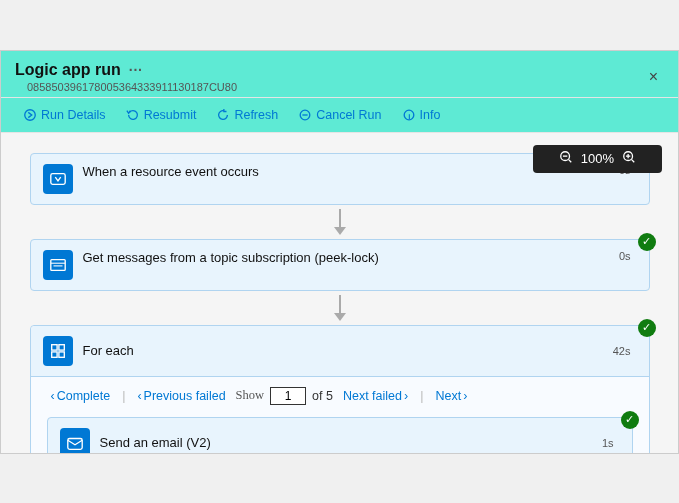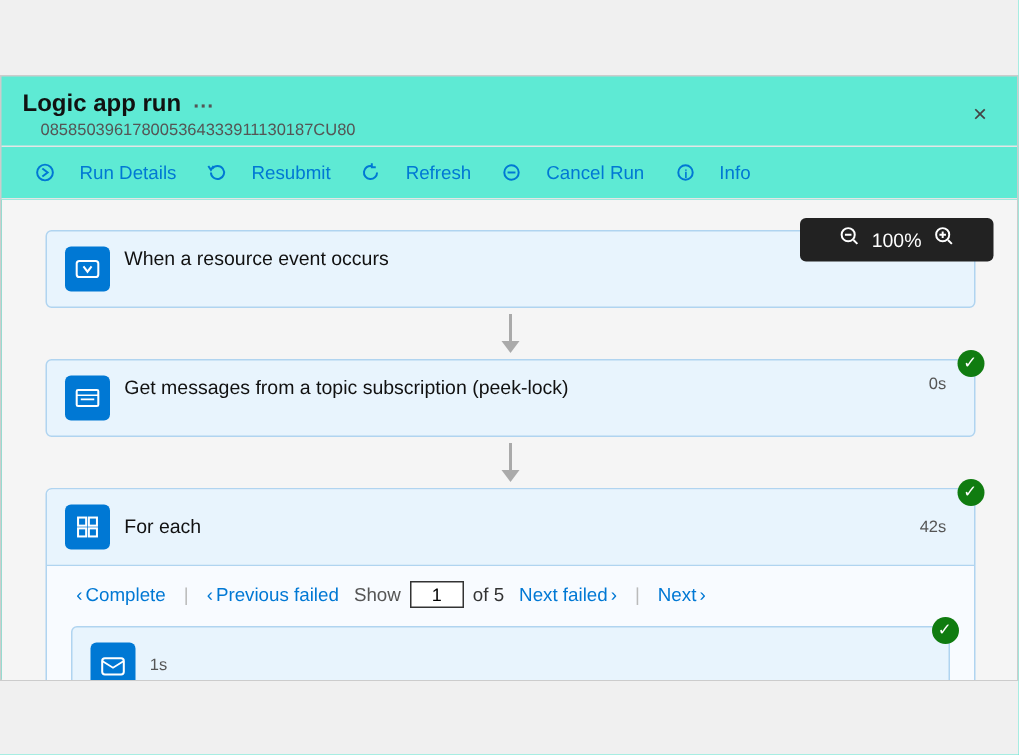--- a/index.html
+++ b/index.html
@@ -63,21 +63,21 @@
     .toolbar {
       display: flex;
       align-items: center;
       gap: 4px;
       padding: 6px 14px;
       border-bottom: 1px solid #e5e5e5;
     }
     .toolbar-btn {
       display: flex;
       align-items: center;
-      gap: 16px;
+      gap: 4px;
       padding: 4px 8px;
       background: none;
       border: none;
       cursor: pointer;
       font-size: 12.5px;
       color: #0078d4;
       border-radius: 2px;
     }
     .toolbar-icon {
       width: 14px;
@@ -234,21 +234,21 @@
       border: none;
       color: #0078d4;
       cursor: pointer;
       font-size: 12.5px;
       display: flex;
       align-items: center;
       gap: 2px;
       padding: 2px 4px;
     }
     .pag-separator { color: #bbb; margin: 0 2px; }
-    .show-label { color: #555; }
+    .show-label { color: #555; font-family: Liberation Serif, serif; }
     .show-input {
       width: 36px;
       border: 1px solid #333;
       text-align: center;
       padding: 1px 3px;
       font-size: 12px;
     }
 
     .inner-node {
       width: 100%;
@@ -429,20 +429,21 @@
             </button>
           </div>
 
           <div class="inner-node">
             <div class="flow-node-icon icon-outlook">
               <svg viewBox="0 0 20 20" fill="white">
                   <rect x="2" y="5" width="16" height="12" rx="2" fill="none" stroke="white" stroke-width="1.5"></rect>
                   <path d="M2 7 L10 12 L18 7" stroke="white" stroke-width="1.3" fill="none"></path>
                 </svg>
             </div>
+            <span class="flow-node-label">Send an email (V2)</span>
             <span class="flow-node-time">1s</span>
             <div class="success-badge"></div>
           </div>
         </div>
       </div>
 
       <div class="arrow-down">
         <div class="arrow-line"></div>
         <div class="arrow-head"></div>
       </div>

